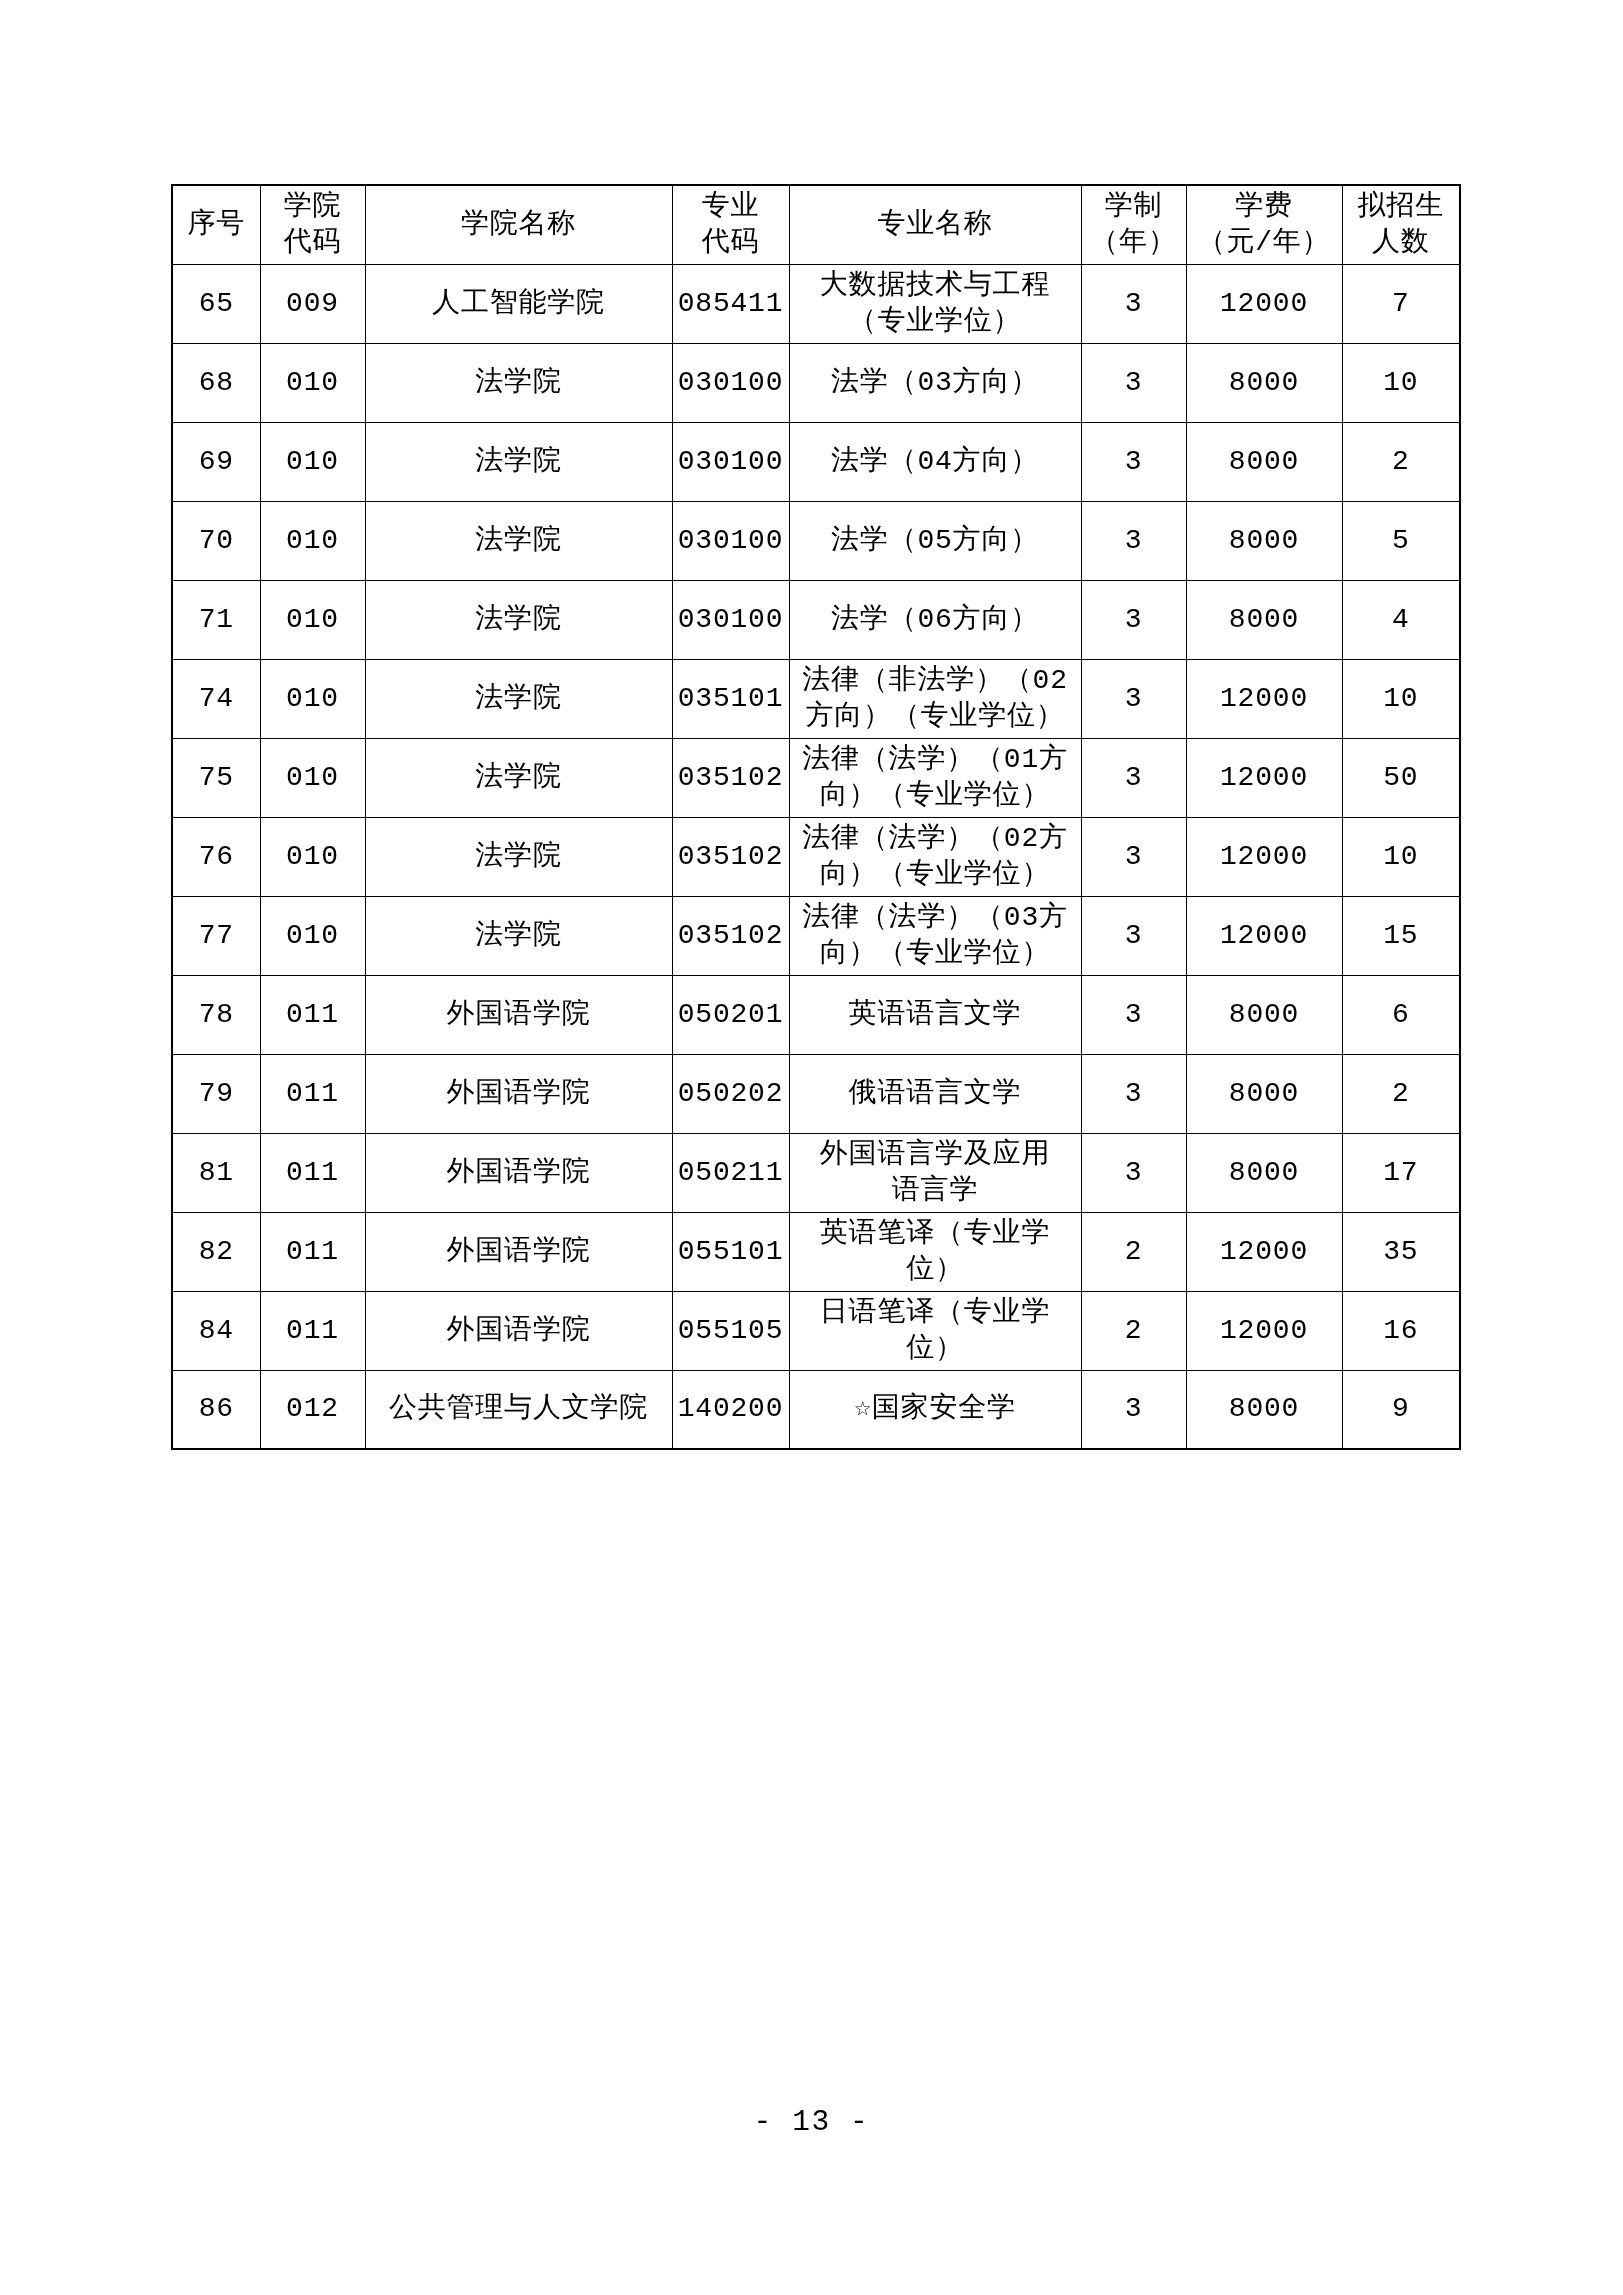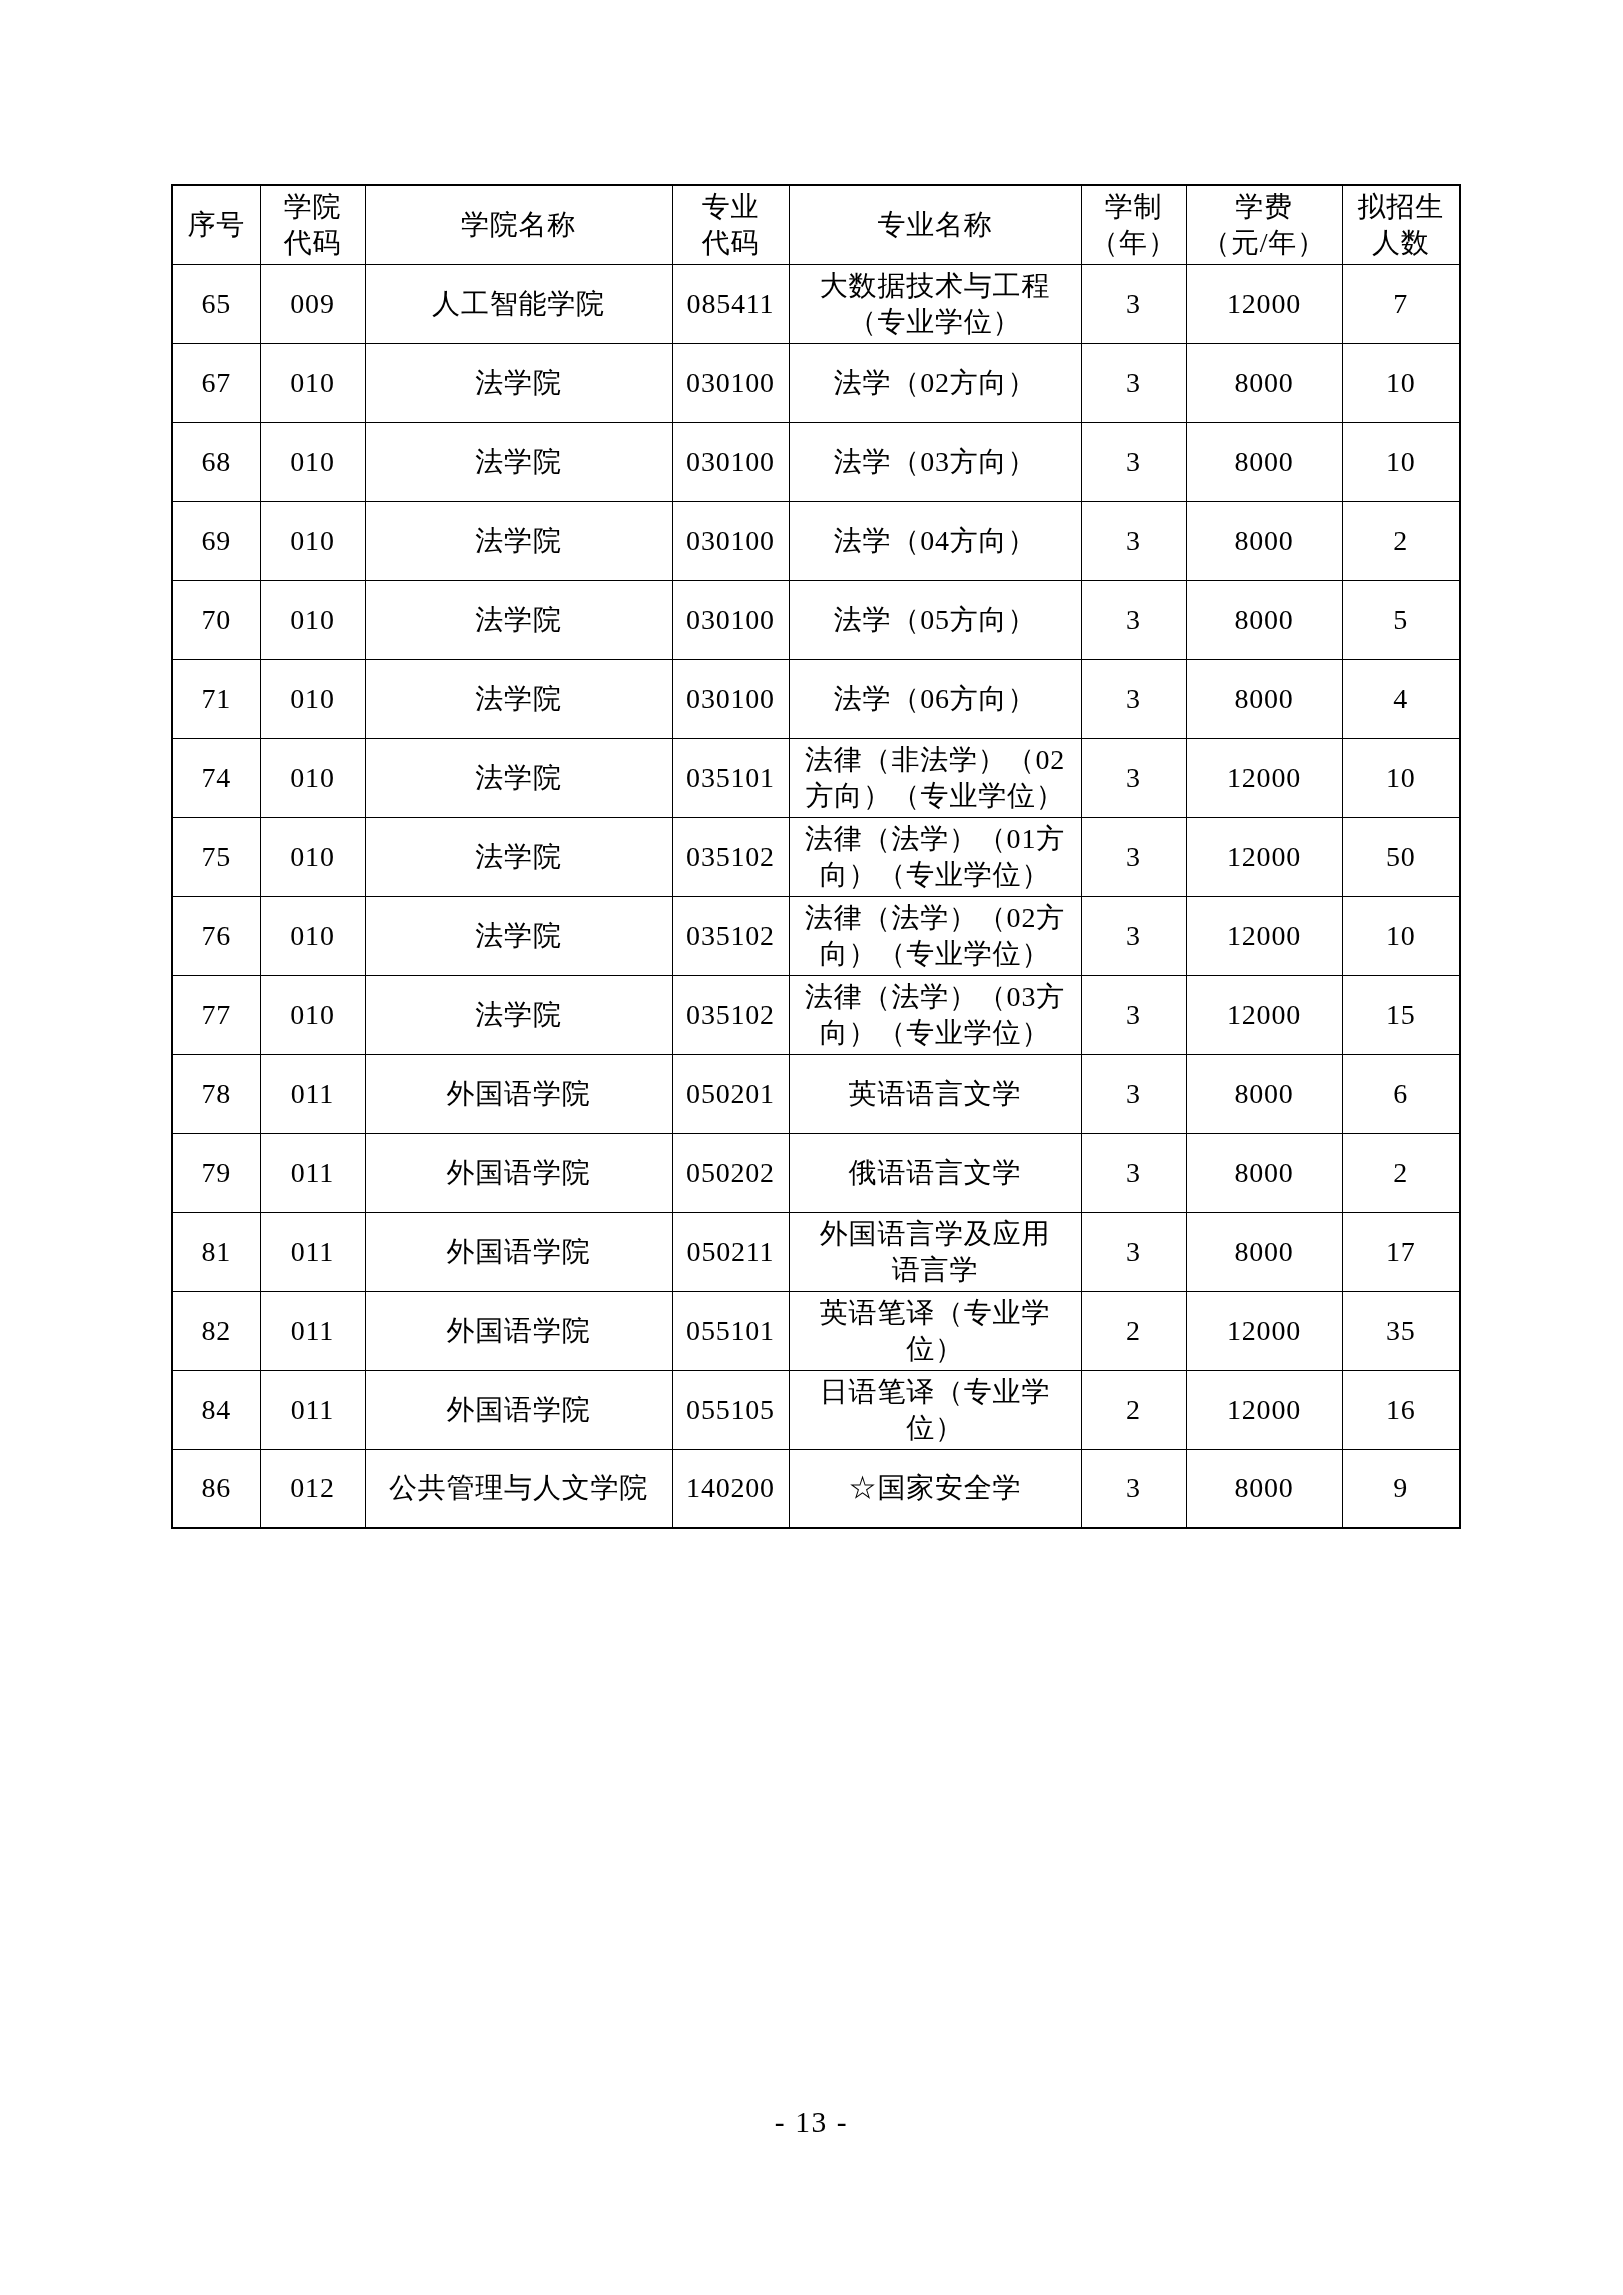--- a/index.html
+++ b/index.html
@@ -6,21 +6,21 @@
     margin: 0;
     padding: 0;
     background: #ffffff;
   }
   .page {
     position: relative;
     width: 1623px;
     height: 2295px;
     background: #ffffff;
     color: #000000;
-    font-family: Liberation Serif, serif;
+    font-family: Liberation Mono, monospace;
     overflow: hidden;
   }
   table.enroll {
     position: absolute;
     left: 171px;
     top: 184px;
     width: 1288px;
     border-collapse: collapse;
     table-layout: fixed;
     border: 2.5px solid #000000;
@@ -94,30 +94,20 @@
           <td>人工智能学院</td>
           <td>085411</td>
           <td>大数据技术与工程
 （专业学位）</td>
           <td>3</td>
           <td>12000</td>
           <td>7</td>
         </tr>
 
 
-        <tr>
-          <td>67</td>
-          <td>010</td>
-          <td>法学院</td>
-          <td>030100</td>
-          <td>法学（02方向）</td>
-          <td>3</td>
-          <td>8000</td>
-          <td>10</td>
-        </tr>
 
         <tr>
           <td>68</td>
           <td>010</td>
           <td>法学院</td>
           <td>030100</td>
           <td>法学（03方向）</td>
           <td>3</td>
           <td>8000</td>
           <td>10</td>

